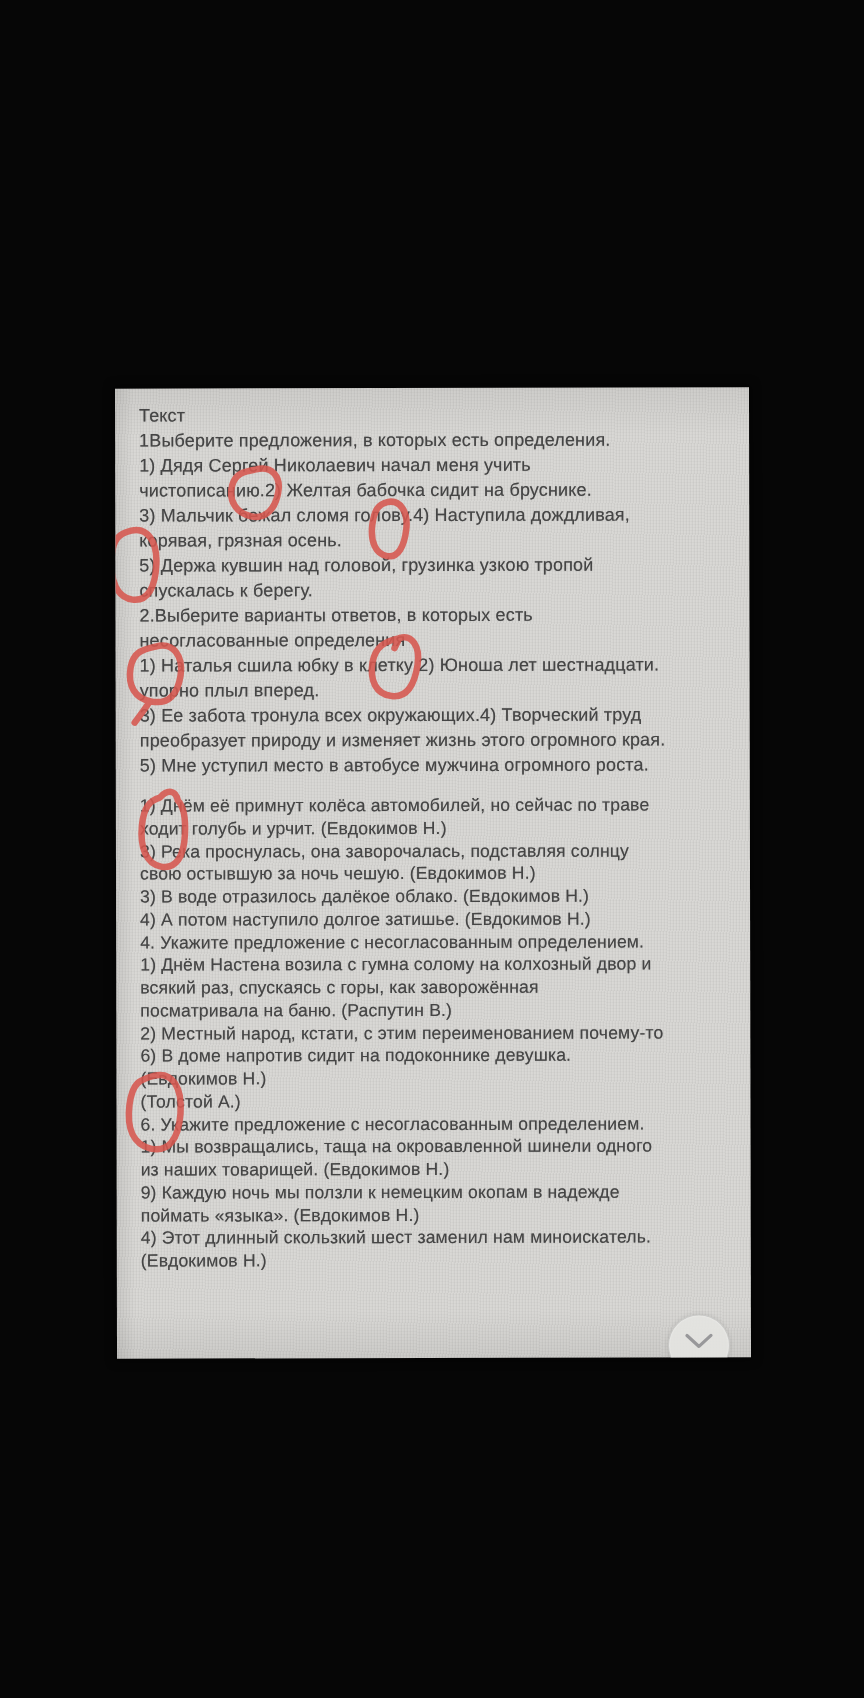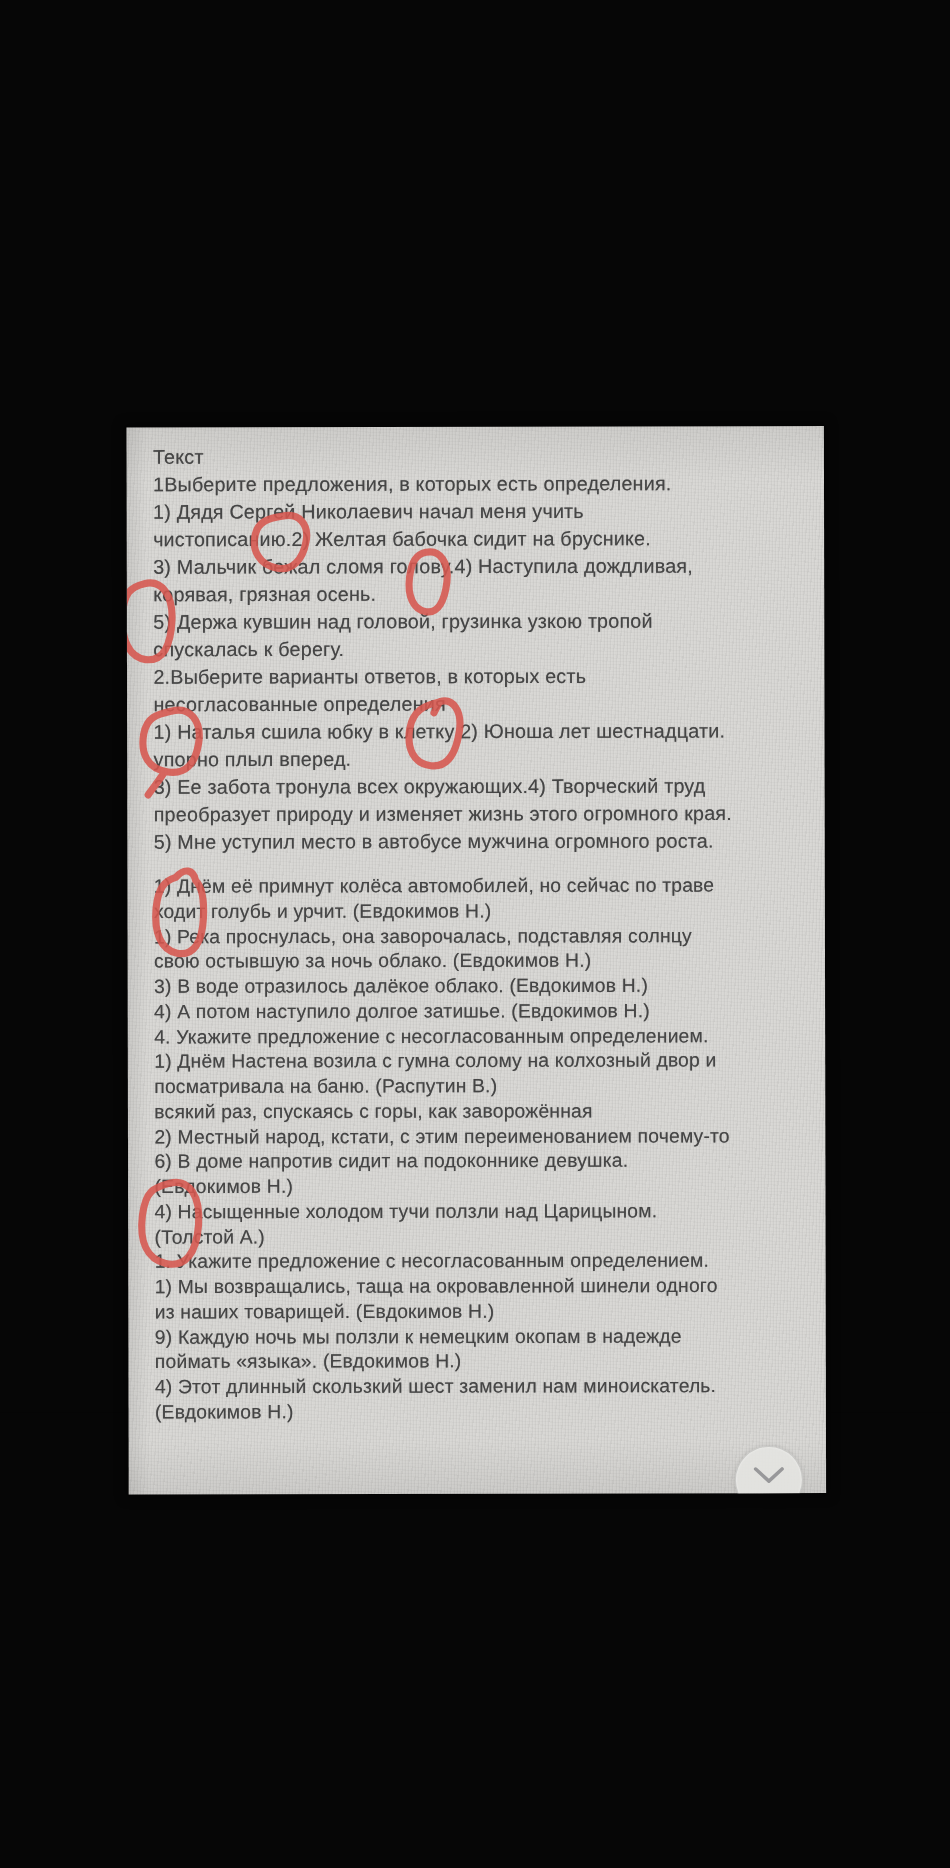--- a/index.html
+++ b/index.html
@@ -107,34 +107,33 @@
         <div class="line">1) Наталья сшила юбку в клетку 2) Юноша лет шестнадцати.</div>
         <div class="line">упорно плыл вперед.</div>
         <div class="line">3) Ее забота тронула всех окружающих.4) Творческий труд</div>
         <div class="line">преобразует природу и изменяет жизнь этого огромного края.</div>
         <div class="line">5) Мне уступил место в автобусе мужчина огромного роста.</div>
       </div>
 
     <div class="block block2">
         <div class="line">1) Днём её примнут колёса автомобилей, но сейчас по траве</div>
         <div class="line">ходит голубь и урчит. (Евдокимов Н.)</div>
-        <div class="line">1) Река проснулась, она заворочалась, подставляя солнцу</div>
-        <div class="line">свою остывшую за ночь облако. (Евдокимов Н.)</div>
+        <div class="line">3) Река проснулась, она заворочалась, подставляя солнцу</div>
+        <div class="line">свою остывшую за ночь чешую. (Евдокимов Н.)</div>
         <div class="line">3) В воде отразилось далёкое облако. (Евдокимов Н.)</div>
         <div class="line">4) А потом наступило долгое затишье. (Евдокимов Н.)</div>
         <div class="line">4. Укажите предложение с несогласованным определением.</div>
         <div class="line">1) Днём Настена возила с гумна солому на колхозный двор и</div>
+        <div class="line">всякий раз, спускаясь с горы, как заворожённая</div>
         <div class="line">посматривала на баню. (Распутин В.)</div>
-        <div class="line">всякий раз, спускаясь с горы, как заворожённая</div>
         <div class="line">2) Местный народ, кстати, с этим переименованием почему-то</div>
         <div class="line">6) В доме напротив сидит на подоконнике девушка.</div>
         <div class="line">(Евдокимов Н.)</div>
-        <div class="line">4) Насыщенные холодом тучи ползли над Царицыном.</div>
         <div class="line">(Толстой А.)</div>
-        <div class="line">1. Укажите предложение с несогласованным определением.</div>
+        <div class="line">6. Укажите предложение с несогласованным определением.</div>
         <div class="line">1) Мы возвращались, таща на окровавленной шинели одного</div>
         <div class="line">из наших товарищей. (Евдокимов Н.)</div>
         <div class="line">9) Каждую ночь мы ползли к немецким окопам в надежде</div>
         <div class="line">поймать «языка». (Евдокимов Н.)</div>
         <div class="line">4) Этот длинный скользкий шест заменил нам миноискатель.</div>
         <div class="line">(Евдокимов Н.)</div>
       </div>
 
     <svg class="marks" viewBox="0 0 634 970">
 

